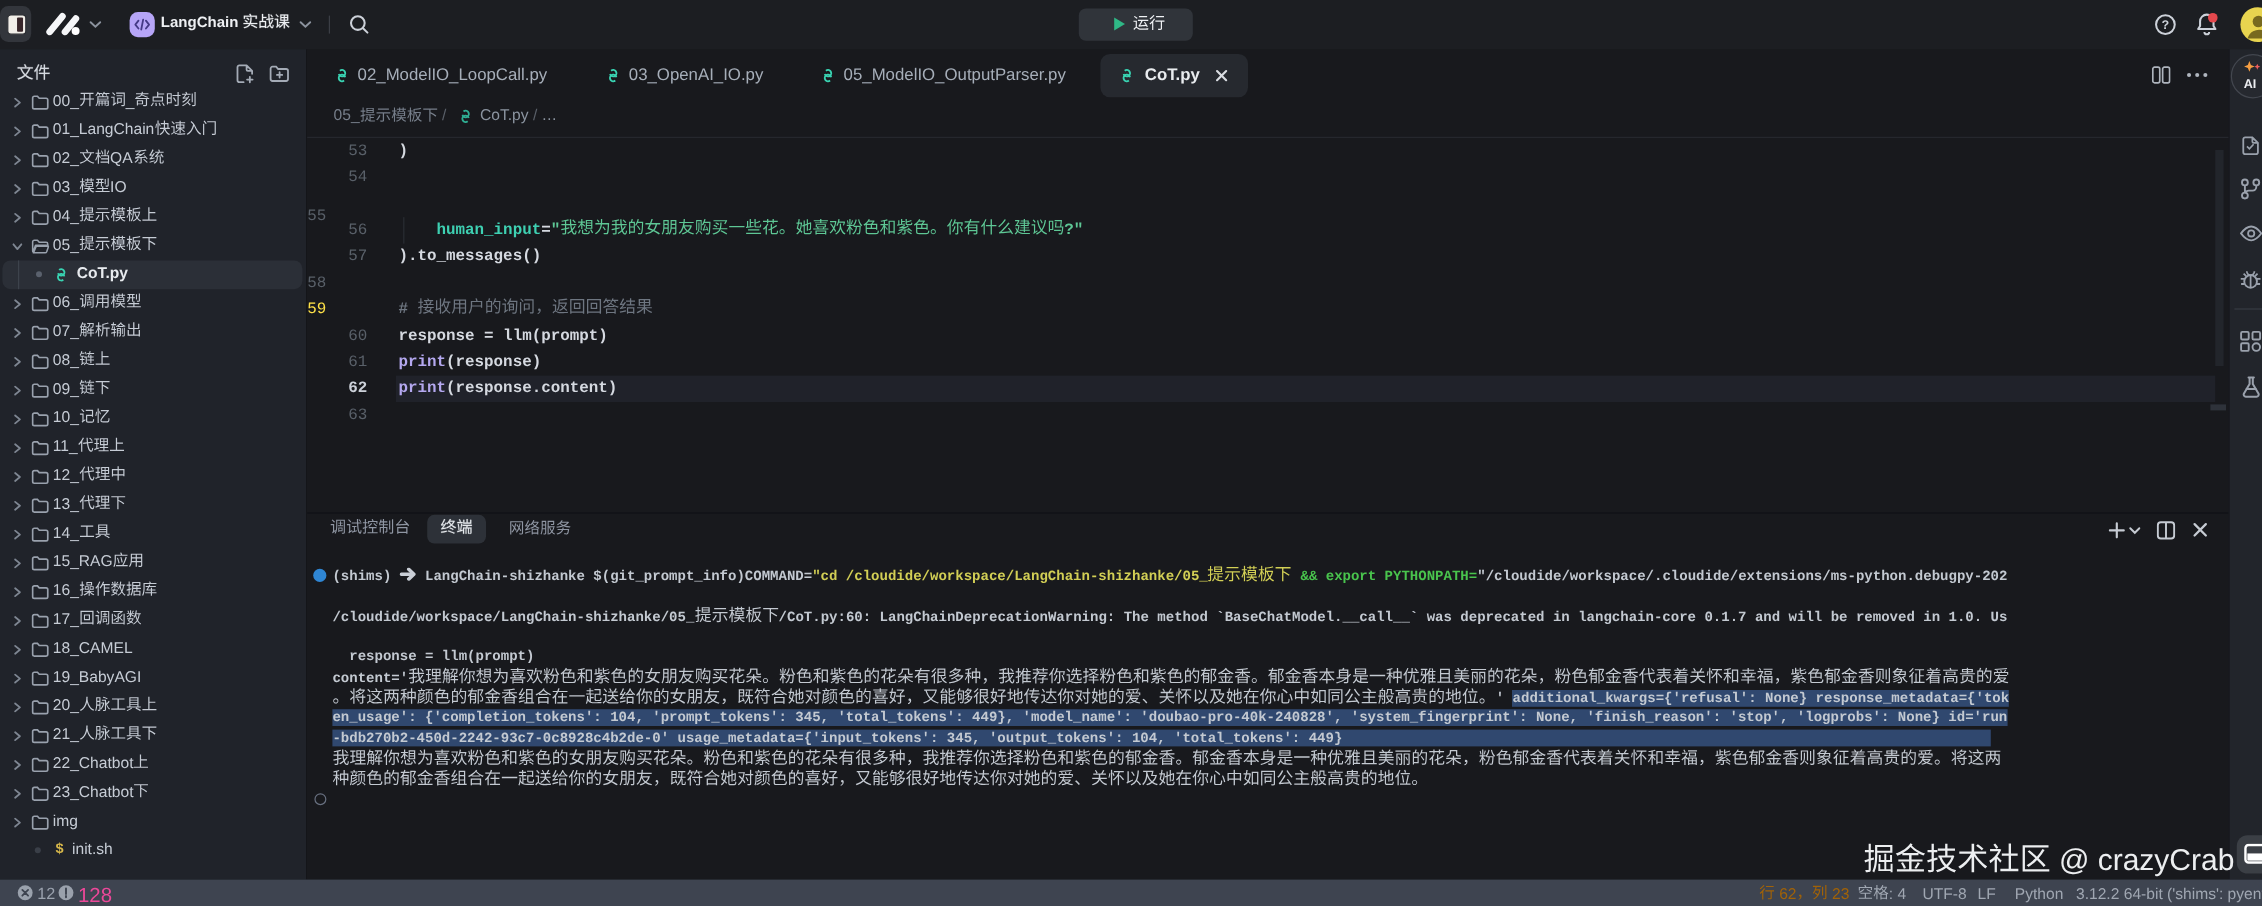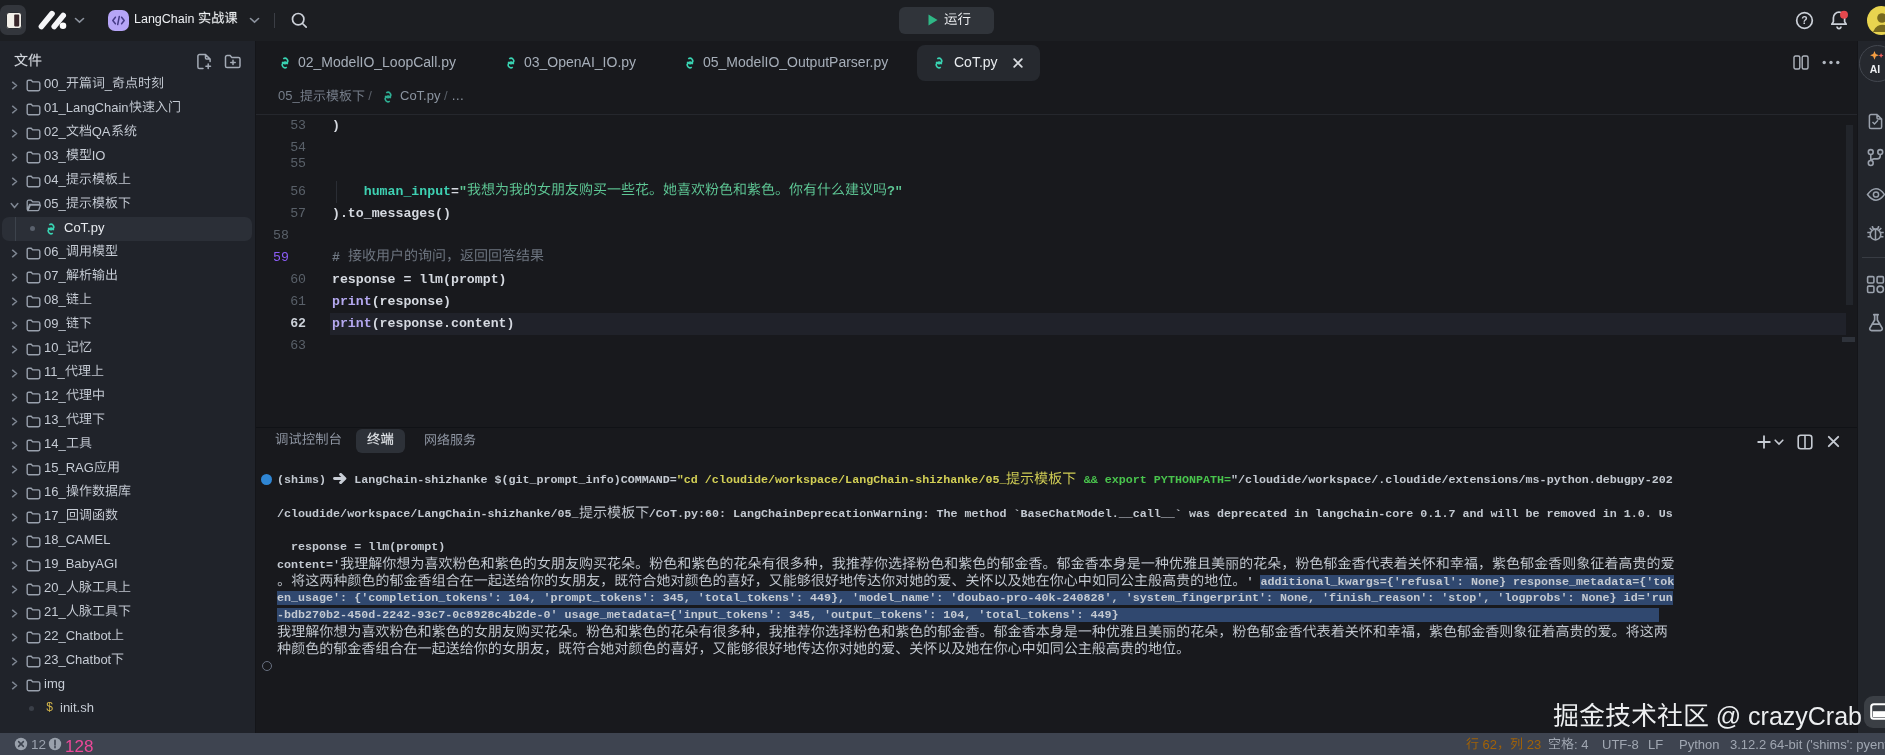--- a/index.html
+++ b/index.html
@@ -15,21 +15,21 @@
 #code div{white-space:pre}
 #panel{left:256px;top:427px;width:1601px;height:306px;border-top:1px solid #101216}
 #term{left:256px;top:462px;width:1601px;height:271px;font-size:11.7px;line-height:17px;color:#c3c9d1;font-weight:bold}
 #term div{position:absolute;left:21px;white-space:pre;width:1560px}
 .row{position:absolute;left:0;width:256px;height:24px;color:#c6ccd5;font-size:13px}
 .row .nm{position:absolute;left:44px;top:3px;white-space:pre}
 .chev{position:absolute;left:10px;top:8px}
 .fold{position:absolute;left:26px;top:6px}
 .tab{position:absolute;top:0;height:43px;font-size:14px;color:#a6aeb9}
 .sel{background:#30486f}
-.y{color:#d2cf55}.g{color:#49c44d;font-weight:bold}.g2{color:#2fd0a0}.wb{font-weight:normal}
+.y{color:#d2cf55}.g{color:#49c44d;font-weight:bold}.g2{color:#2fd0a0}.wb{font-weight:bold}
 </style></head><body>
 
 <div id="titlebar" class="a"></div>
 <div class="a" style="left:0px;top:5px;width:26px;height:30px;background:#33363c;border-radius:7px"></div>
 <svg class="a" style="left:6px;top:12px" width="16" height="17" viewBox="0 0 16 17" fill="none">
     <rect x="0.5" y="0.5" width="15" height="16" rx="2.6" fill="#f2efe9"></rect>
     <rect x="8.2" y="2.6" width="5" height="11.8" rx="0.8" fill="#38262a"></rect>
     <rect x="0.5" y="0.5" width="15" height="16" rx="2.6" stroke="#2a2c31" stroke-width="1"></rect>
   </svg>
 <svg class="a" style="left:37px;top:10px" width="30" height="21" viewBox="0 0 30 21" fill="none">
@@ -538,25 +538,25 @@
     </svg> <span style="color:#5a6069">/</span> </div>
 <svg class="a" style="left:381px;top:90px" width="14" height="14" viewBox="0 0 16 16" fill="none">
     <circle cx="8" cy="5.7" r="3.1" stroke="#2fae93" stroke-width="1.75" fill="none" stroke-dasharray="15.6 3.9" transform="rotate(-130 8 5.7)"></circle>
     <circle cx="8" cy="10.3" r="3.1" stroke="#2fae93" stroke-width="1.75" fill="none" stroke-dasharray="15.6 3.9" transform="rotate(50 8 10.3)"></circle>
   </svg>
 <div class="a" style="left:400px;top:88px;font-size:13px;color:#8b94a0;white-space:pre">CoT.py <span style="color:#5a6069">/</span> …</div>
 <div class="a" style="left:330px;top:312.6px;width:1516px;height:22px;background:#20222a"></div>
 <div id="code" class="a mono">
 <div class="a" style="left:0;top:-0.4px;width:50px;text-align:right;color:#596069;font-weight:normal">53</div>
     <div class="a" style="left:0;top:21.6px;width:50px;text-align:right;color:#596069;font-weight:normal">54</div>
-    <div class="a" style="left:0;top:38px;width:50px;text-align:right;color:#596069;font-weight:normal">55</div>
+    <div class="a" style="left:0;top:54px;width:50px;text-align:left;color:#596069;font-weight:normal">55</div>
     <div class="a" style="left:0;top:65.6px;width:50px;text-align:right;color:#596069;font-weight:normal">56</div>
     <div class="a" style="left:0;top:87.6px;width:50px;text-align:right;color:#596069;font-weight:normal">57</div>
-    <div class="a" style="left:0;top:109.6px;width:50px;text-align:center;color:#596069;font-weight:normal">58</div>
-    <div class="a" style="left:0;top:131.6px;width:50px;text-align:center;color:#8b5cf6;font-weight:normal">59</div>
+    <div class="a" style="left:0;top:109.6px;width:50px;text-align:left;color:#596069;font-weight:normal">58</div>
+    <div class="a" style="left:0;top:131.6px;width:50px;text-align:left;color:#fde047;font-weight:normal">59</div>
     <div class="a" style="left:0;top:153.6px;width:50px;text-align:right;color:#596069;font-weight:normal">60</div>
     <div class="a" style="left:0;top:175.6px;width:50px;text-align:right;color:#596069;font-weight:normal">61</div>
     <div class="a" style="left:0;top:197.6px;width:50px;text-align:right;color:#ccd1d9">62</div>
     <div class="a" style="left:0;top:219.6px;width:50px;text-align:right;color:#596069;font-weight:normal">63</div>
 <div class="a" style="left:76px;top:-0.4px">)</div>
 <div class="a" style="left:76px;top:65.6px">    <span style="color:#3ed0b2">human_input</span>=<span style="color:#5ec795">"<svg width="420.0" height="14.0" viewBox="0 0 30000 1000" style="vertical-align:-1.7px" fill="currentColor">
           <use href="#我" x="0"></use>
           <use href="#想" x="1000"></use>
           <use href="#为" x="2000"></use>
           <use href="#我" x="3000"></use>

